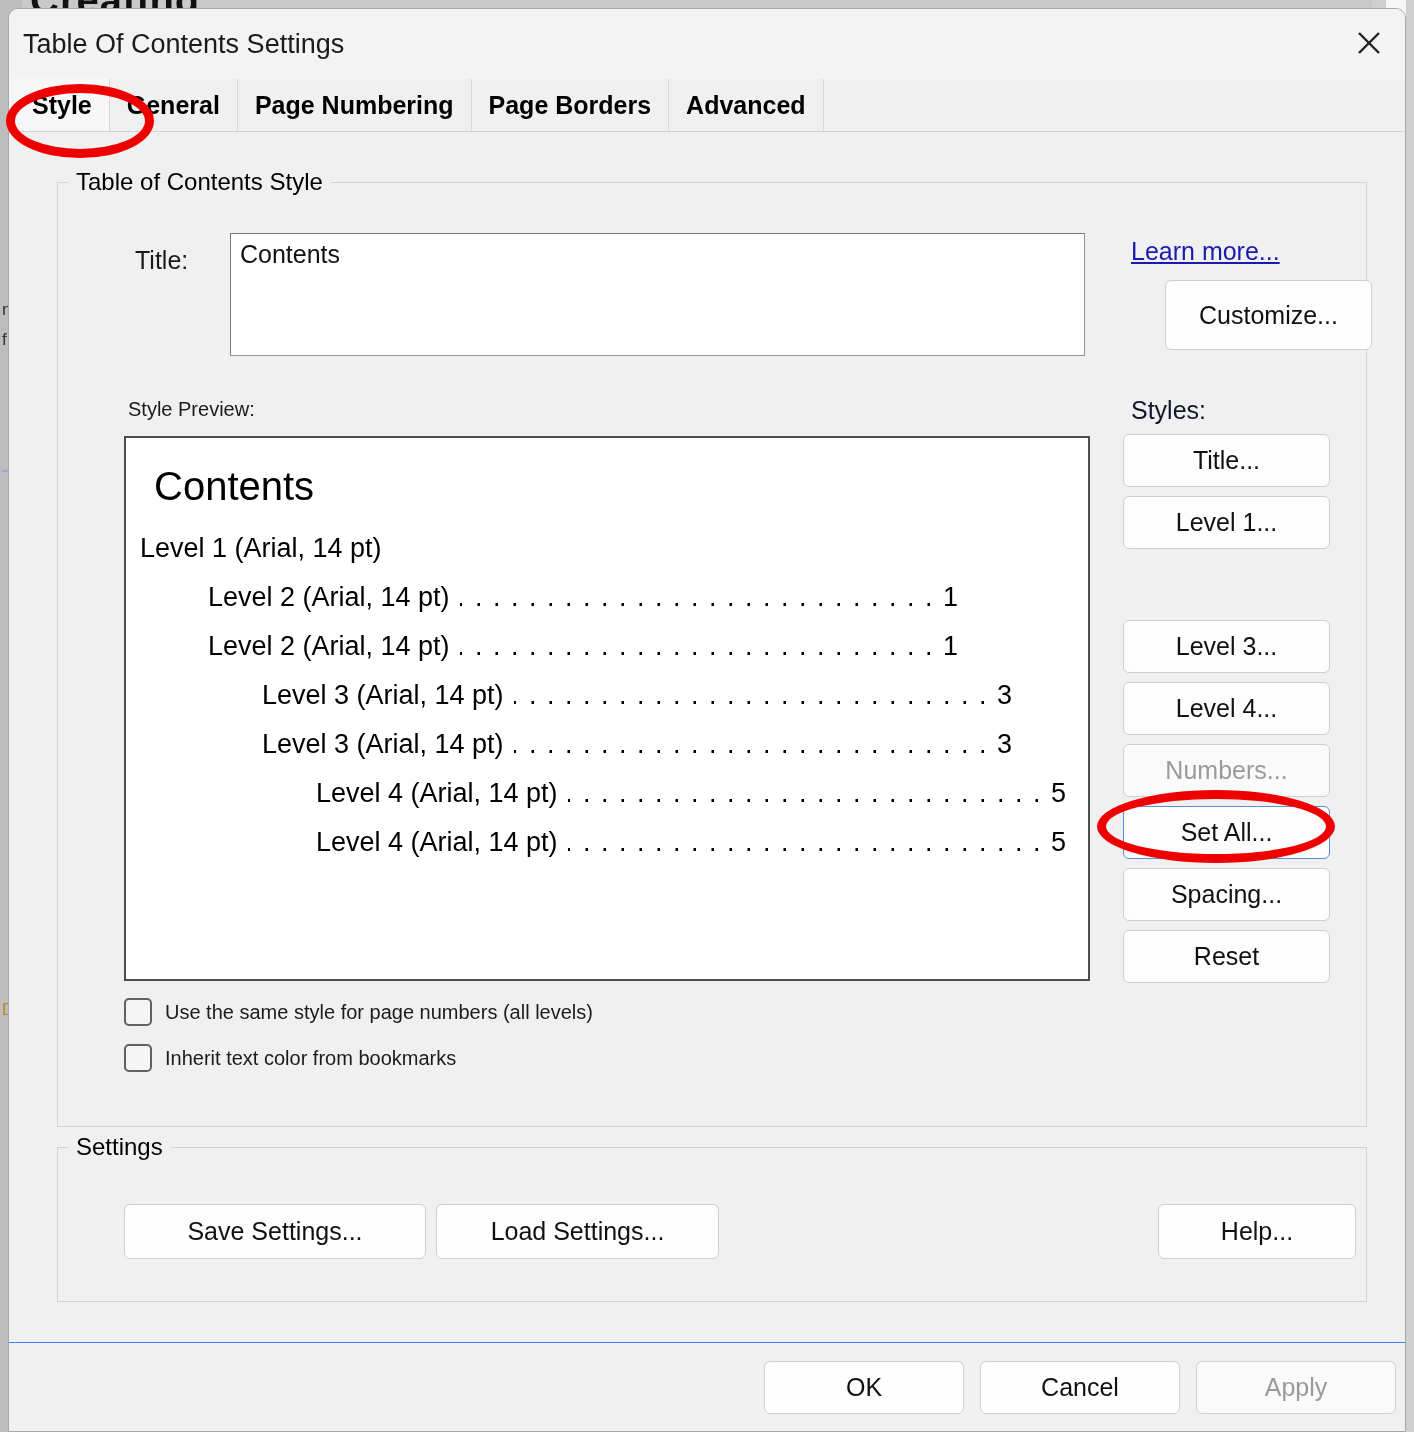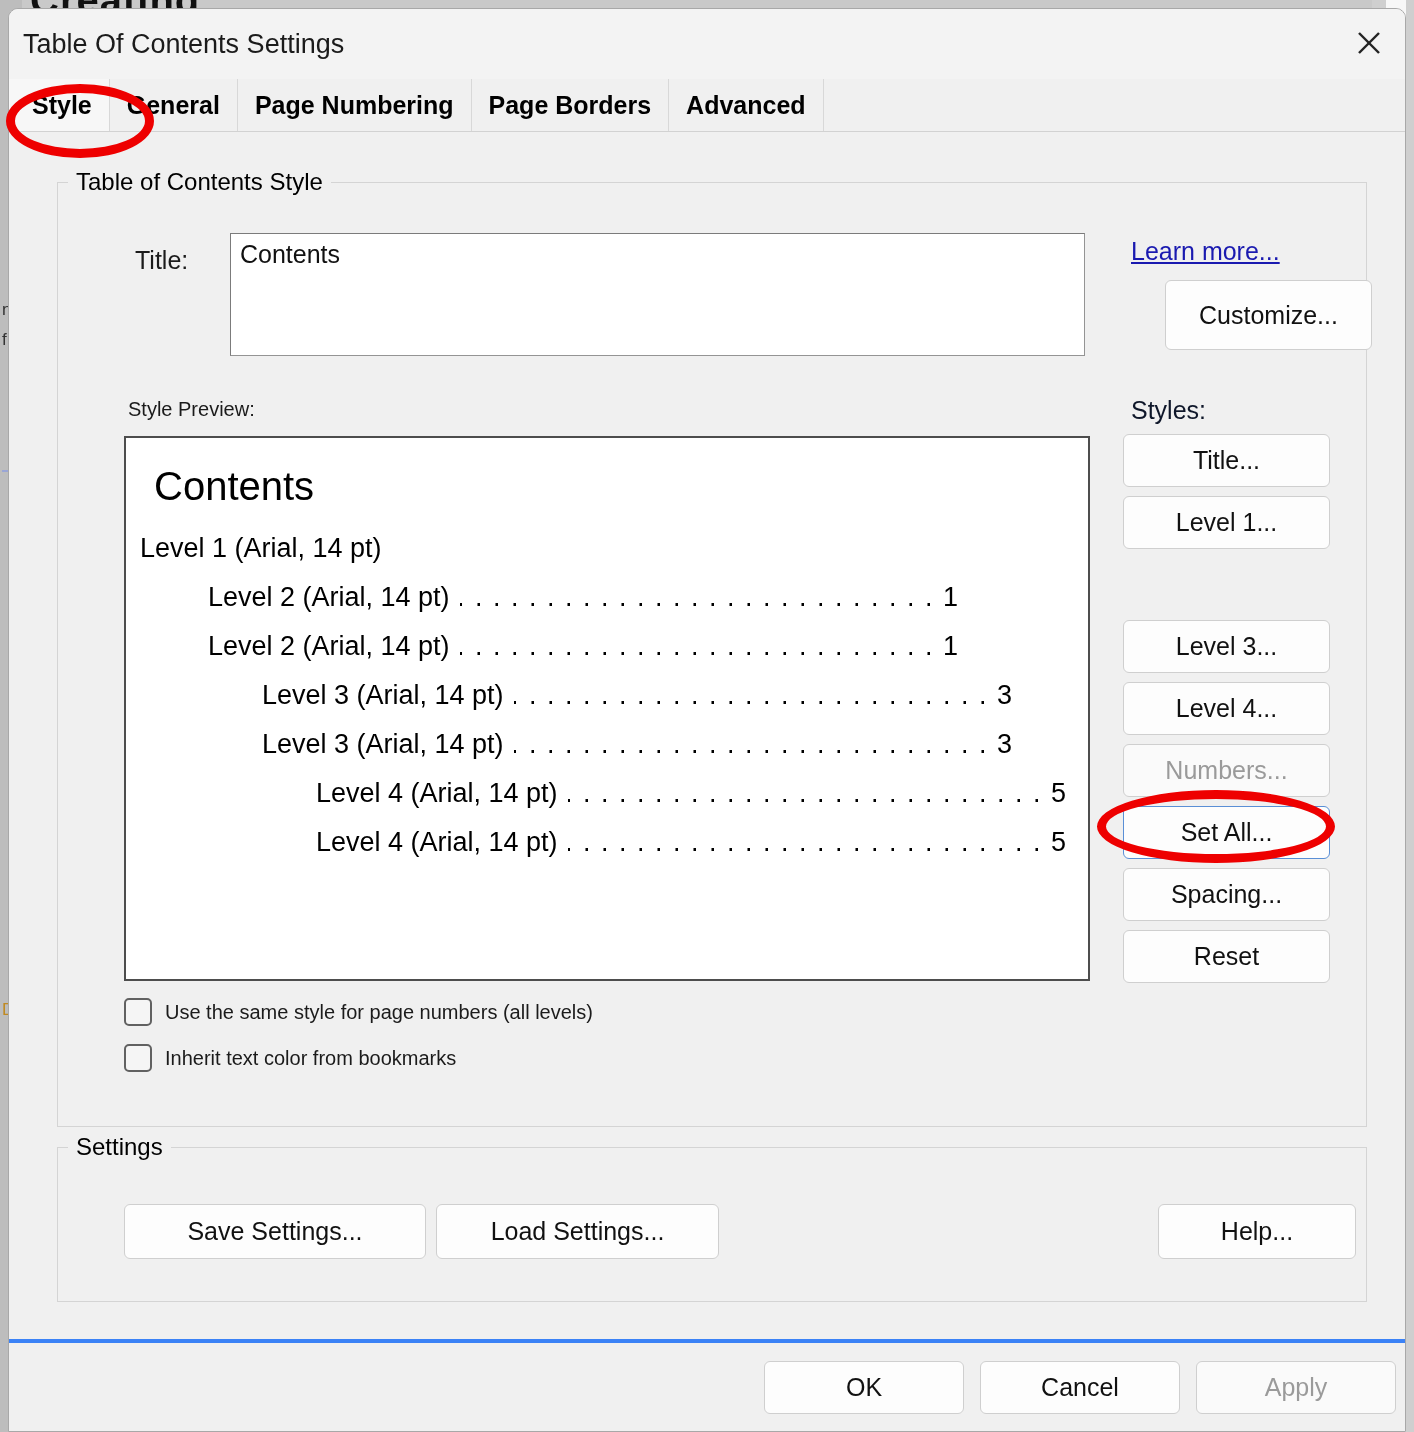--- a/index.html
+++ b/index.html
@@ -314,21 +314,21 @@
   }
 
   
   .bottombar {
     position: absolute;
     left: 0;
     bottom: 0;
     width: 100%;
     height: 88px;
     background: #f0f0f0;
-    border-top: 4px solid #3b82f6;
+    border-top: 1px solid #3b82f6;
   }
   .bottom-btn {
     position: absolute;
     top: 18px;
     width: 200px;
     height: 53px;
   }
 
   
   .annot {

